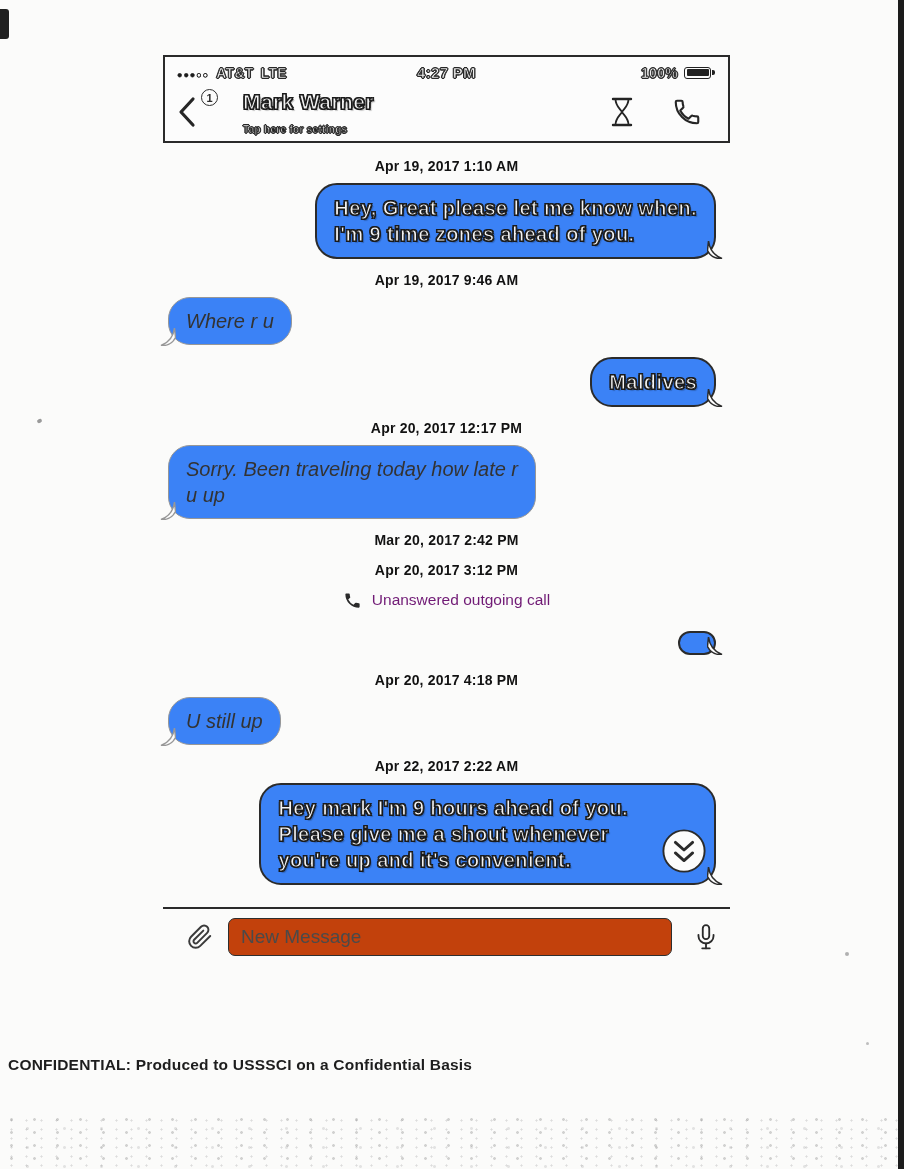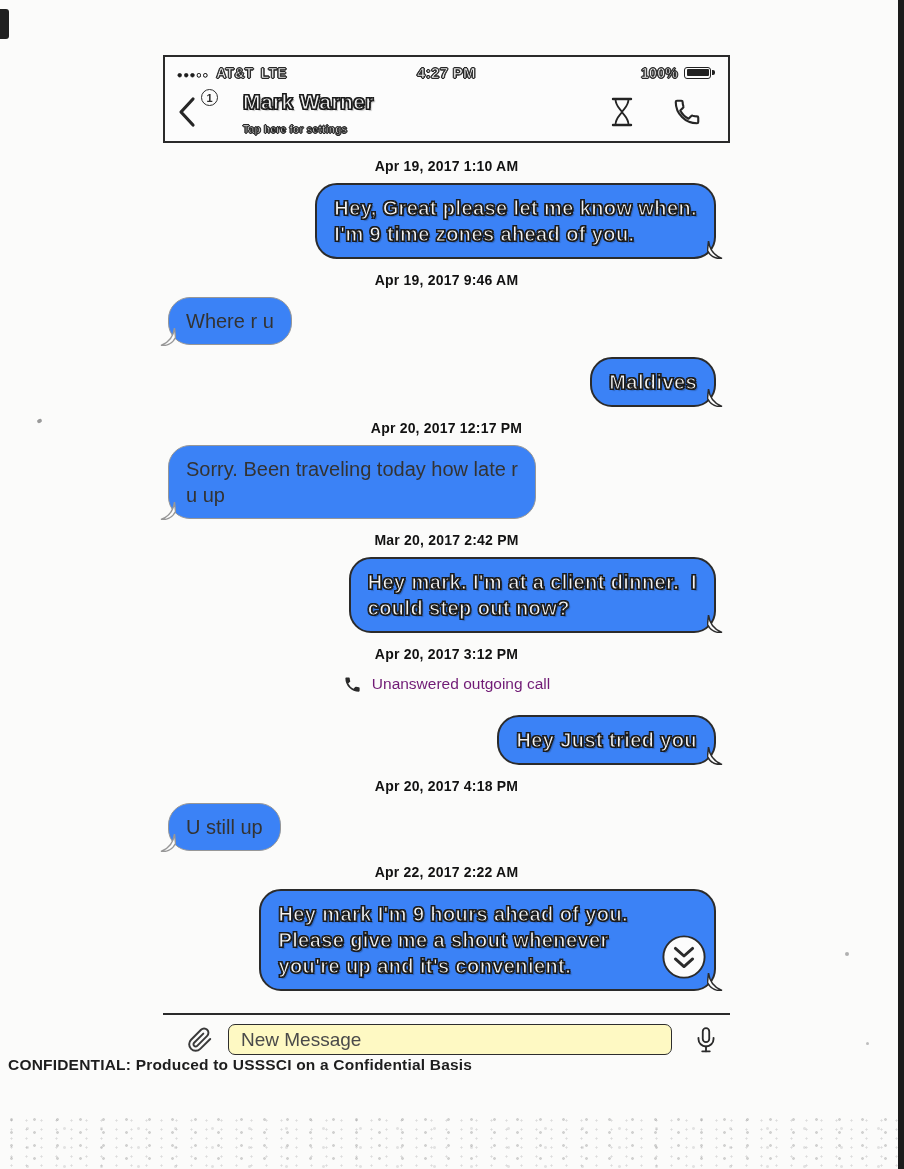--- a/index.html
+++ b/index.html
@@ -78,39 +78,39 @@
   .row.gap-lg { margin-top:12px; }
   .row.call  { display:flex; align-items:center; justify-content:center; gap:10px; margin-top:10px; height:22px; }
   .row.after-call { margin-top:20px; }
   .call-text { font-size:15.5px; color:#701a75; }
 
   .bubble {
     position:relative; display:inline-block; text-align:left;
     border-radius:22px; padding:10px 17px; background:#3b82f6;
   }
   .bubble.out { border:2px solid #2b2b2b; }
-  .bubble.in  { border:1.6px solid #979797; }
+  .bubble.in  { border:1.6px solid #979797;font-style:italic; }
   .msg-text { white-space:pre; font-size:20px; line-height:26px; display:inline-block; }
   .bubble.in .msg-text { color:#333; font-weight:400; }
   .bubble.out .msg-text { }
   .bubble.has-scroll { padding-right:86px; }
 
   .tail { position:absolute; bottom:-2px; }
   .tail-out { right:-9px; }
   .tail-in  { left:-9px; transform:scaleX(-1); }
 
   .scroll-down { position:absolute; right:7px; bottom:9px; width:46px; height:46px; padding:0; border:0; background:none; cursor:pointer; }
 
   
   .composer-divider { border:0; border-top:2px solid #2a2a2a; margin:22px 0 0 0; }
   .composer { display:flex; align-items:center; padding-top:9px; }
   .attach-btn { margin-left:24px; }
   .msg-input {
-    margin-left:15px; width:444px; height:31px;
-    border:1.8px solid #2e2e2e; border-radius:7px; background:#fef9c3;
+    margin-left:15px; width:444px; height:38px;
+    border:1.8px solid #2e2e2e; border-radius:7px; background:#c2410c;
     font-family:"Liberation Sans",sans-serif; font-size:19px; padding:0 12px; color:#222;
   }
   .msg-input::placeholder { color:#4a4a4a; opacity:1; }
   .mic-btn { margin-left:21px; }
 
   
   .doc-footer {
     position:absolute; left:8px; top:1056px;
     font-size:15.5px; font-weight:700; color:#1d1d1d; letter-spacing:.2px;
   }
@@ -214,42 +214,32 @@
           <span class="msg-text">Sorry. Been traveling today how late r
 u up</span>
           <svg class="tail tail-in" width="16" height="18" viewBox="0 0 16 18">
               <path d="M1.5 0 C2.5 8 7 14.5 15 17.5 C8 18 3 14.5 0.5 9.5 Z" fill="#fcfcfc" stroke="#979797" stroke-width="1.4"></path>
             </svg>
         </div>
       </div>
 
       <div class="row date"><span class="date-label">Mar 20, 2017 2:42 PM</span></div>
 
-      <div class="row right">
-        <div class="bubble out">
-          <span class="msg-text ghost">Hey mark. I'm at a client dinner.  I
-could step out now?</span>
-          <svg class="tail tail-out" width="16" height="18" viewBox="0 0 16 18">
-              <path d="M1.5 0 C2.5 8 7 14.5 15 17.5 C8 18 3 14.5 0.5 9.5 Z" fill="#fcfcfc" stroke="#2b2b2b" stroke-width="1.5"></path>
-            </svg>
-        </div>
-      </div>
 
       <div class="row date"><span class="date-label">Apr 20, 2017 3:12 PM</span></div>
 
       <div class="row call">
         <svg width="19" height="19" viewBox="0 0 24 24">
           <path d="M6.62 10.79a15.05 15.05 0 0 0 6.59 6.59l2.2-2.2a1 1 0 0 1 1.11-.27c1.2.4 2.5.62 3.48.62a1 1 0 0 1 1 1V20a1 1 0 0 1-1 1A17 17 0 0 1 3 4a1 1 0 0 1 1-1h3.5a1 1 0 0 1 1 1c0 1 .21 2.28.62 3.48a1 1 0 0 1-.27 1.11z" fill="#2a2a2a"></path>
         </svg>
         <span class="call-text">Unanswered outgoing call</span>
       </div>
 
       <div class="row right after-call">
         <div class="bubble out">
-          <span class="msg-text ghost">Hey Just tried you</span>
           <svg class="tail tail-out" width="16" height="18" viewBox="0 0 16 18">
               <path d="M1.5 0 C2.5 8 7 14.5 15 17.5 C8 18 3 14.5 0.5 9.5 Z" fill="#fcfcfc" stroke="#2b2b2b" stroke-width="1.5"></path>
             </svg>
         </div>
       </div>
 
       <div class="row date"><span class="date-label">Apr 20, 2017 4:18 PM</span></div>
 
       <div class="row left">
         <div class="bubble in">

